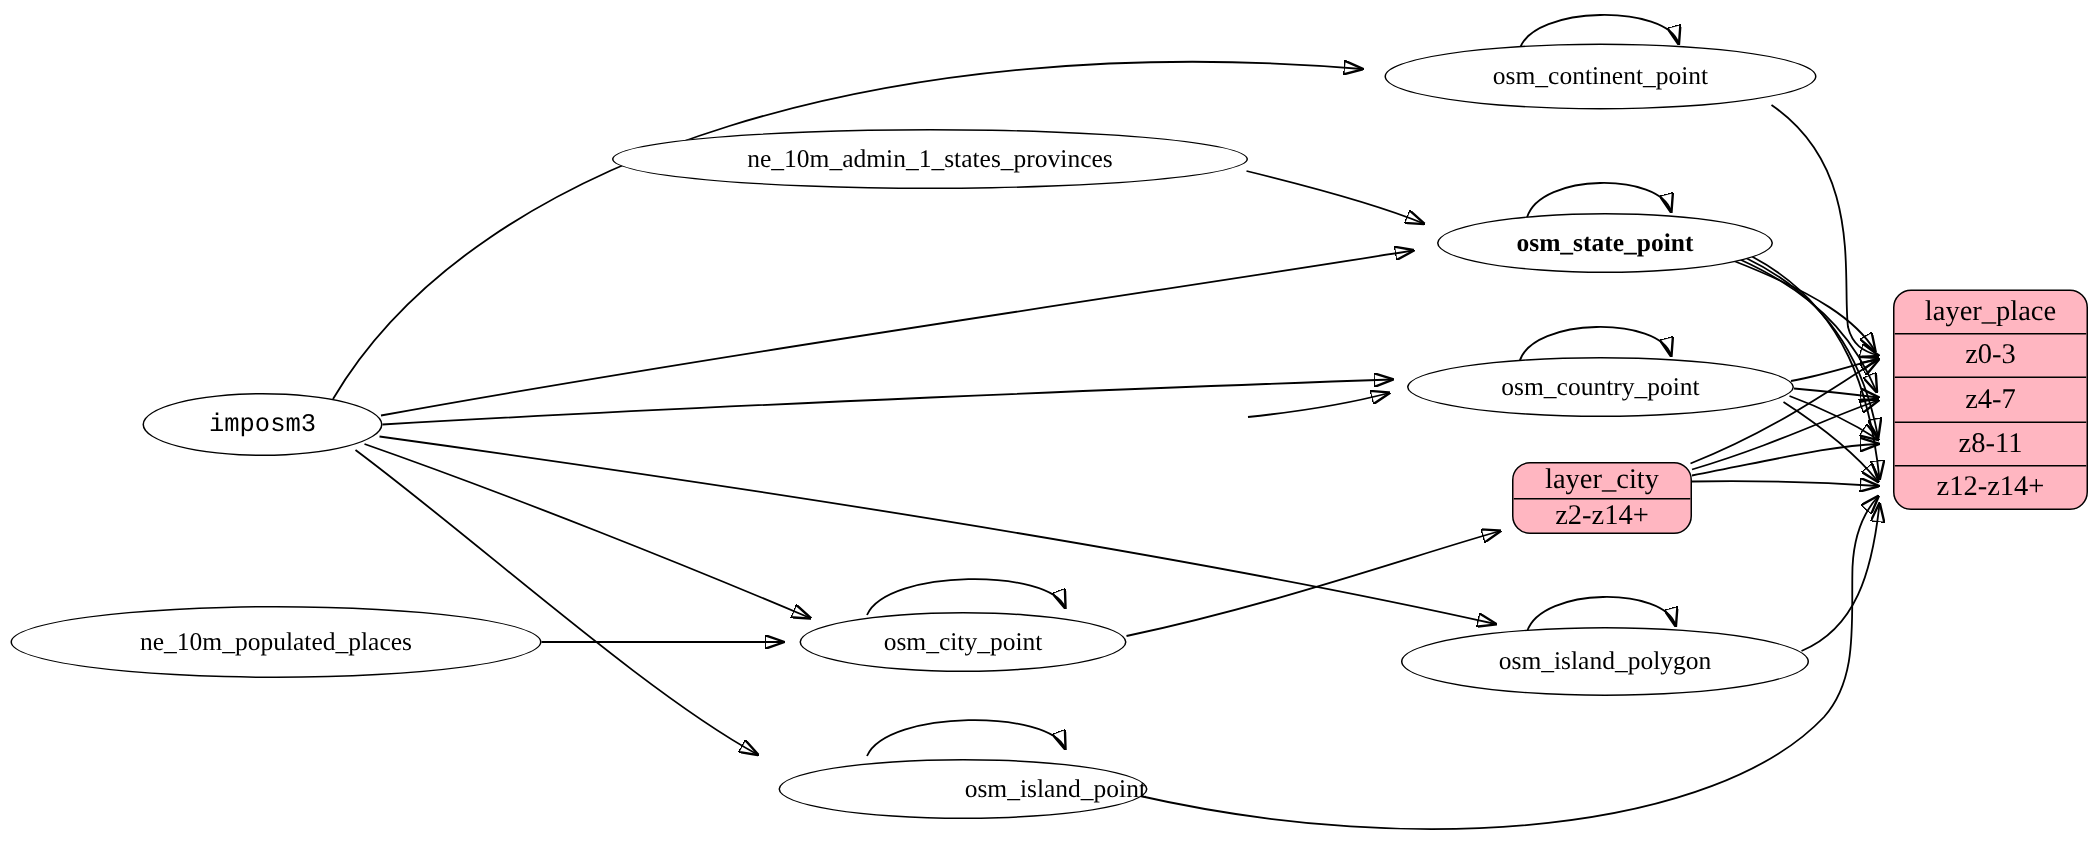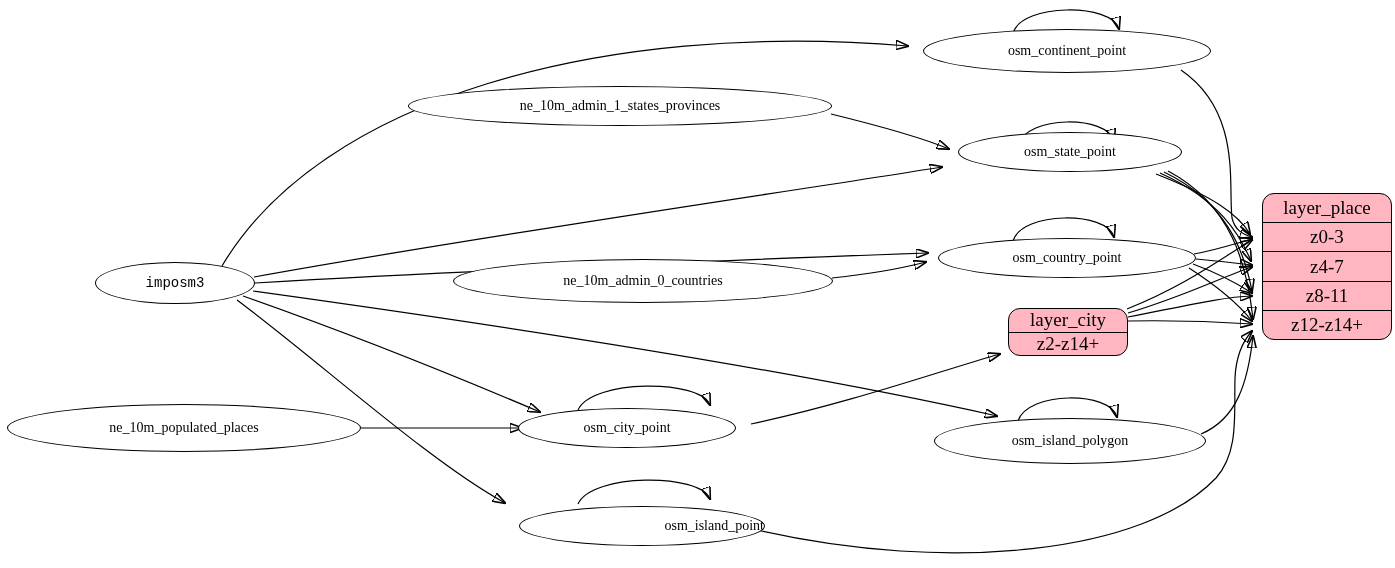--- a/index.html
+++ b/index.html
@@ -6,21 +6,21 @@
   #canvas{
     position:relative;width:1395px;height:568px;background:#ffffff;overflow:hidden;
     font-family:"Liberation Serif","DejaVu Serif",serif;color:#000;
   }
   #edges{position:absolute;left:0;top:0;z-index:0;}
   #edges path{fill:none;stroke:#000;stroke-width:1.2;}
   .node{
     position:absolute;z-index:2;background:var(--node_fill,#fff);
     border:1.3px solid #000;border-radius:50%;
     display:flex;align-items:center;justify-content:center;
-    font-size:14px;white-space:nowrap;box-sizing:border-box;
+    font-size:17px;white-space:nowrap;box-sizing:border-box;
   }
   .record{
     position:absolute;z-index:2;background:var(--record_fill,#ffb6c1);
     border:1.5px solid #000;border-radius:12px;
     display:flex;flex-direction:column;box-sizing:border-box;
     font-size:19px;overflow:hidden;
   }
   .rrow{
     flex:1;display:flex;align-items:center;justify-content:center;
     border-top:1.2px solid #000;white-space:nowrap;
@@ -81,41 +81,38 @@
   </svg>
 
   <div class="node" style="left:95px;top:262px;width:160px;height:42px;font-family:Liberation Mono, monospace;">
     <span>imposm3</span>
   </div>
 
   <div class="node" style="left:408px;top:86px;width:424px;height:40px;">
     <span>ne_10m_admin_1_states_provinces</span>
   </div>
 
-  <div class="node" style="left:453px;top:259px;width:380px;height:44px;">
-    <span>ne_10m_admin_0_countries</span>
-  </div>
 
   <div class="node" style="left:7px;top:404px;width:354px;height:48px;">
     <span>ne_10m_populated_places</span>
   </div>
 
   <div class="node" style="left:923px;top:29px;width:288px;height:44px;">
     <span>osm_continent_point</span>
   </div>
 
-  <div class="node" style="left:958px;top:132px;width:224px;height:40px;">
+  <div class="node" style="left:958px;top:142px;width:224px;height:40px;font-weight:bold;">
     <span>osm_state_point</span>
   </div>
 
   <div class="node" style="left:938px;top:238px;width:258px;height:40px;">
     <span>osm_country_point</span>
   </div>
 
-  <div class="node" style="left:518px;top:408px;width:218px;height:40px;">
+  <div class="node" style="left:533px;top:408px;width:218px;height:40px;">
     <span>osm_city_point</span>
   </div>
 
   <div class="node" style="left:934px;top:418px;width:272px;height:46px;justify-content:center;">
     <span>osm_island_polygon</span>
   </div>
 
   <div class="node" style="left:519px;top:506px;width:246px;height:40px;justify-content:flex-end;">
     <span>osm_island_point</span>
   </div>

